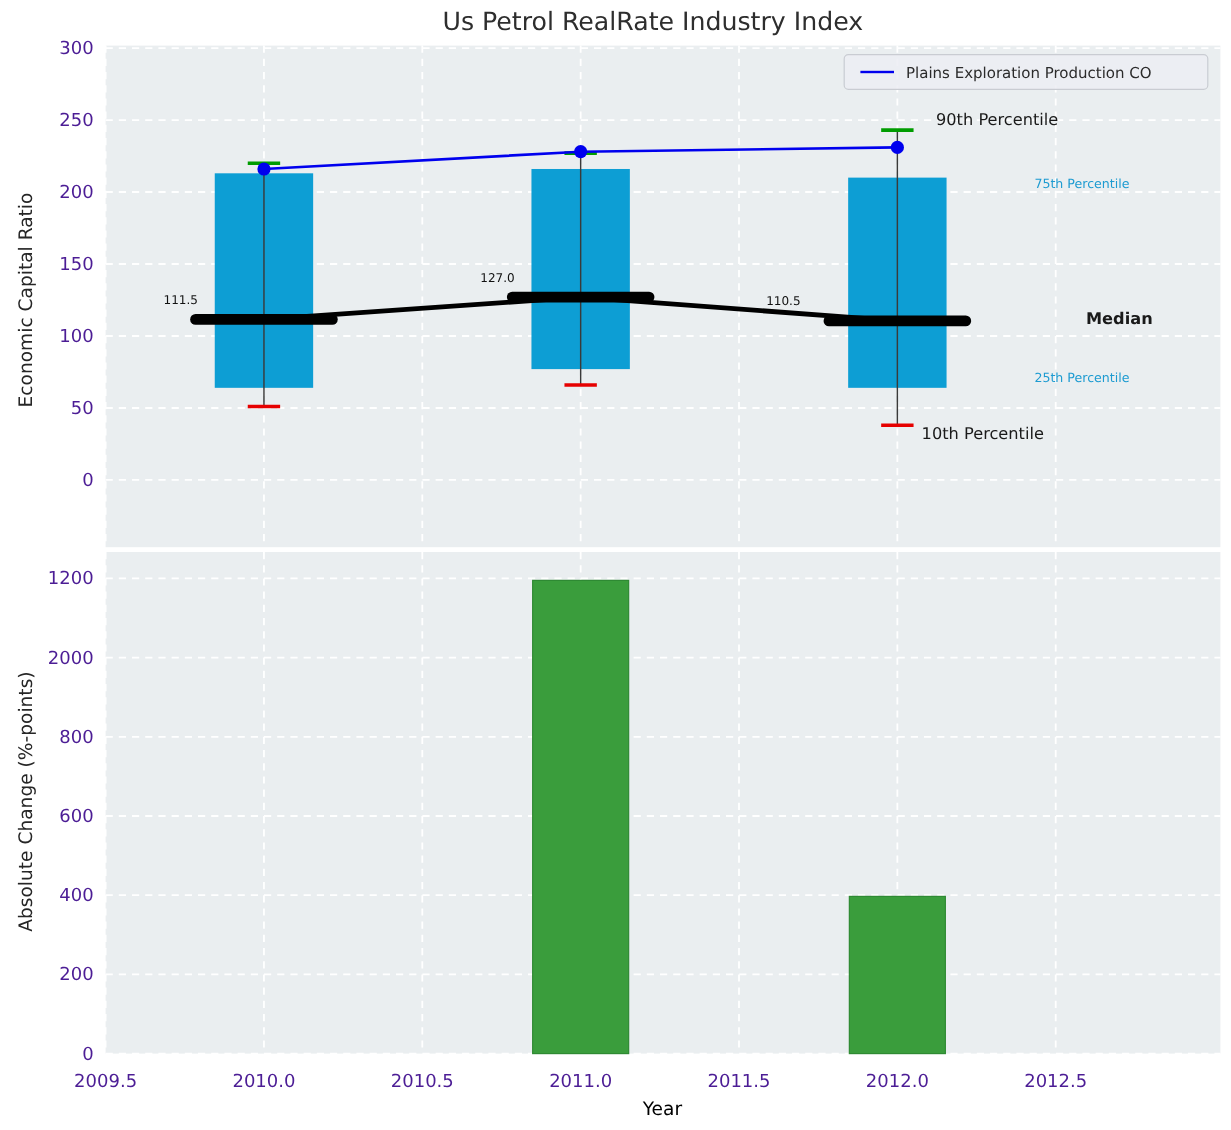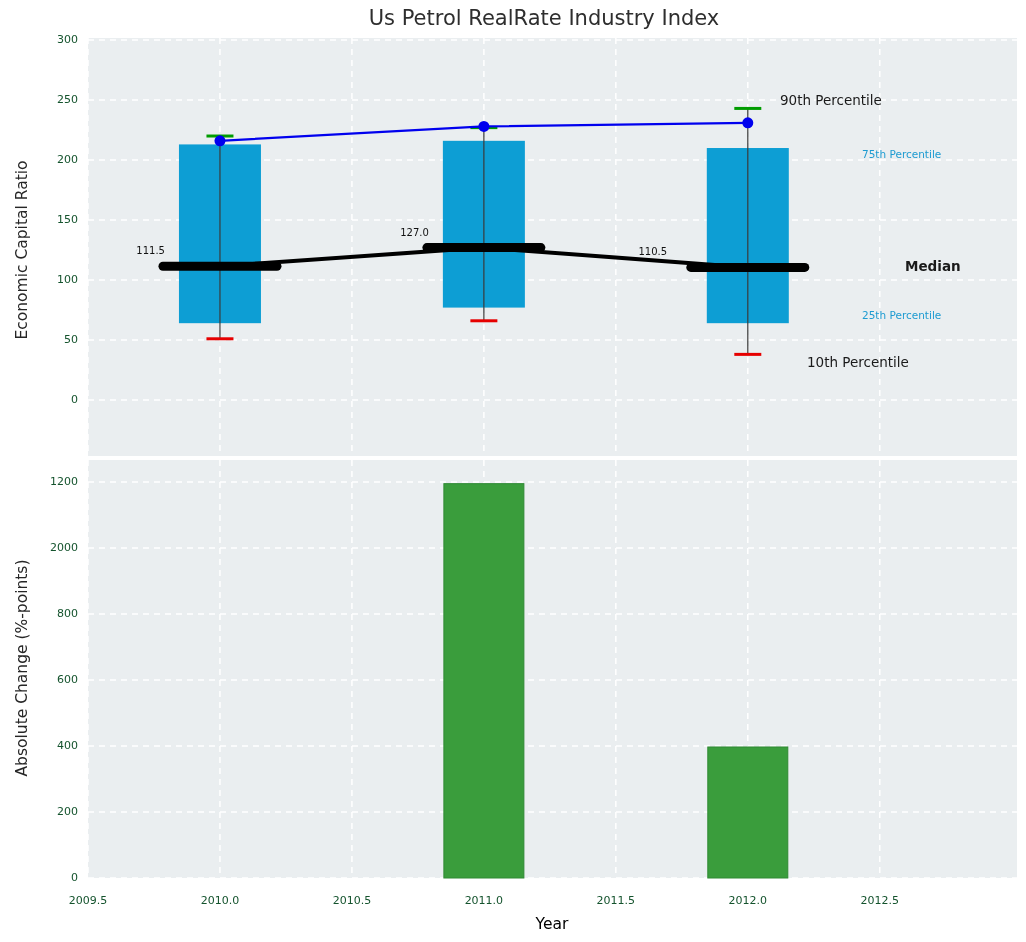--- a/index.html
+++ b/index.html
@@ -10,36 +10,36 @@
   #bottom-axes{left:88px;top:460px;width:929px;height:418px;}
   #plot-svg{position:absolute;left:0;top:0;pointer-events:none;}
   .chart-title{position:absolute;left:544px;top:6px;transform:translateX(-50%);
     font-size:21px;color:#2e2e2e;white-space:nowrap;}
   .ylabel{position:absolute;transform:translate(-50%,-50%) rotate(-90deg);
     font-size:15.5px;color:#262626;white-space:nowrap;}
   #ylabel-top{left:22px;top:250px;}
   #ylabel-bottom{left:22px;top:668px;}
   .xlabel{position:absolute;left:552px;top:924px;transform:translate(-50%,-50%);
     font-size:15.5px;color:#000000;}
-  .tick{position:absolute;font-size:11px;color:#14532d;line-height:16px;}
+  .tick{position:absolute;font-size:15px;color:#4c1d95;line-height:16px;}
   .ytick{width:58px;left:20px;text-align:right;}
   .xtick{width:84px;text-align:center;top:893px;}
   .legend{position:absolute;left:703px;top:45px;width:304px;height:30px;
     background:rgba(236,237,243,0.85);border:1px solid #c9ccd2;border-radius:4px;
     display:flex;align-items:center;box-sizing:border-box;padding-left:13px;}
   .legend-line{display:inline-block;width:28px;height:0;border-top:2.5px solid #0000ee;margin-right:10px;}
   .legend-label{font-size:12.5px;color:#2b2b2b;white-space:nowrap;}
   .pct-note{position:absolute;transform:translateY(-50%);white-space:nowrap;}
   .pct-big{font-size:13.5px;color:#1a1a1a;}
   .pct-small{font-size:10.5px;color:#1d9bd1;}
   #note-p90{left:780px;top:100px;}
   #note-p75{left:862px;top:154px;}
   #note-median{left:905px;top:266px;font-weight:bold;}
   #note-p25{left:862px;top:315px;}
-  #note-p10{left:807px;top:362px;text-align:right;}
+  #note-p10{left:768px;top:362px;text-align:right;}
   .median-value{position:absolute;width:80px;text-align:right;font-size:10px;color:#111;}
 </style>
 </head>
 <body>
 
 <div id="canvas">
   <div class="chart-title">Us Petrol RealRate Industry Index</div>
 
   <div class="axes" id="top-axes"></div>
   <div class="axes" id="bottom-axes"></div>
@@ -94,20 +94,24 @@
       <circle cx="483.8806818181839" cy="126.42307692307692" r="5.5" fill="#0000ee"></circle>
       <circle cx="747.8011363636398" cy="122.82376578645234" r="5.5" fill="#0000ee"></circle>
       <rect x="443.8806818181839" y="483.66037735849056" width="80" height="394.33962264150944" fill="#3a9d3c" stroke="#2f8a33" stroke-width="1"></rect>
       <rect x="707.8011363636398" y="746.9934475408543" width="80" height="131.00655245914572" fill="#3a9d3c" stroke="#2f8a33" stroke-width="1"></rect>
     </svg>
 
   <div class="ylabel" id="ylabel-top">Economic Capital Ratio</div>
   <div class="ylabel" id="ylabel-bottom">Absolute Change (%-points)</div>
   <div class="xlabel">Year</div>
 
+  <div class="legend">
+    <span class="legend-line"></span>
+    <span class="legend-label">Plains Exploration Production CO</span>
+  </div>
 
   <div class="pct-note pct-big" id="note-p90">90th Percentile</div>
   <div class="pct-note pct-small" id="note-p75">75th Percentile</div>
   <div class="pct-note pct-big" id="note-median">Median</div>
   <div class="pct-note pct-small" id="note-p25">25th Percentile</div>
   <div class="pct-note pct-big" id="note-p10">10th Percentile</div>
 <div class="median-value" style="left: 84.9602px; top: 245.196px;">111.5</div>
     <div class="median-value" style="left: 348.881px; top: 226.6px;">127.0</div>
     <div class="median-value" style="left: 612.801px; top: 246.396px; text-align: center;">110.5</div>
     <div class="tick ytick" style="top: 32.0396px;">300</div>

